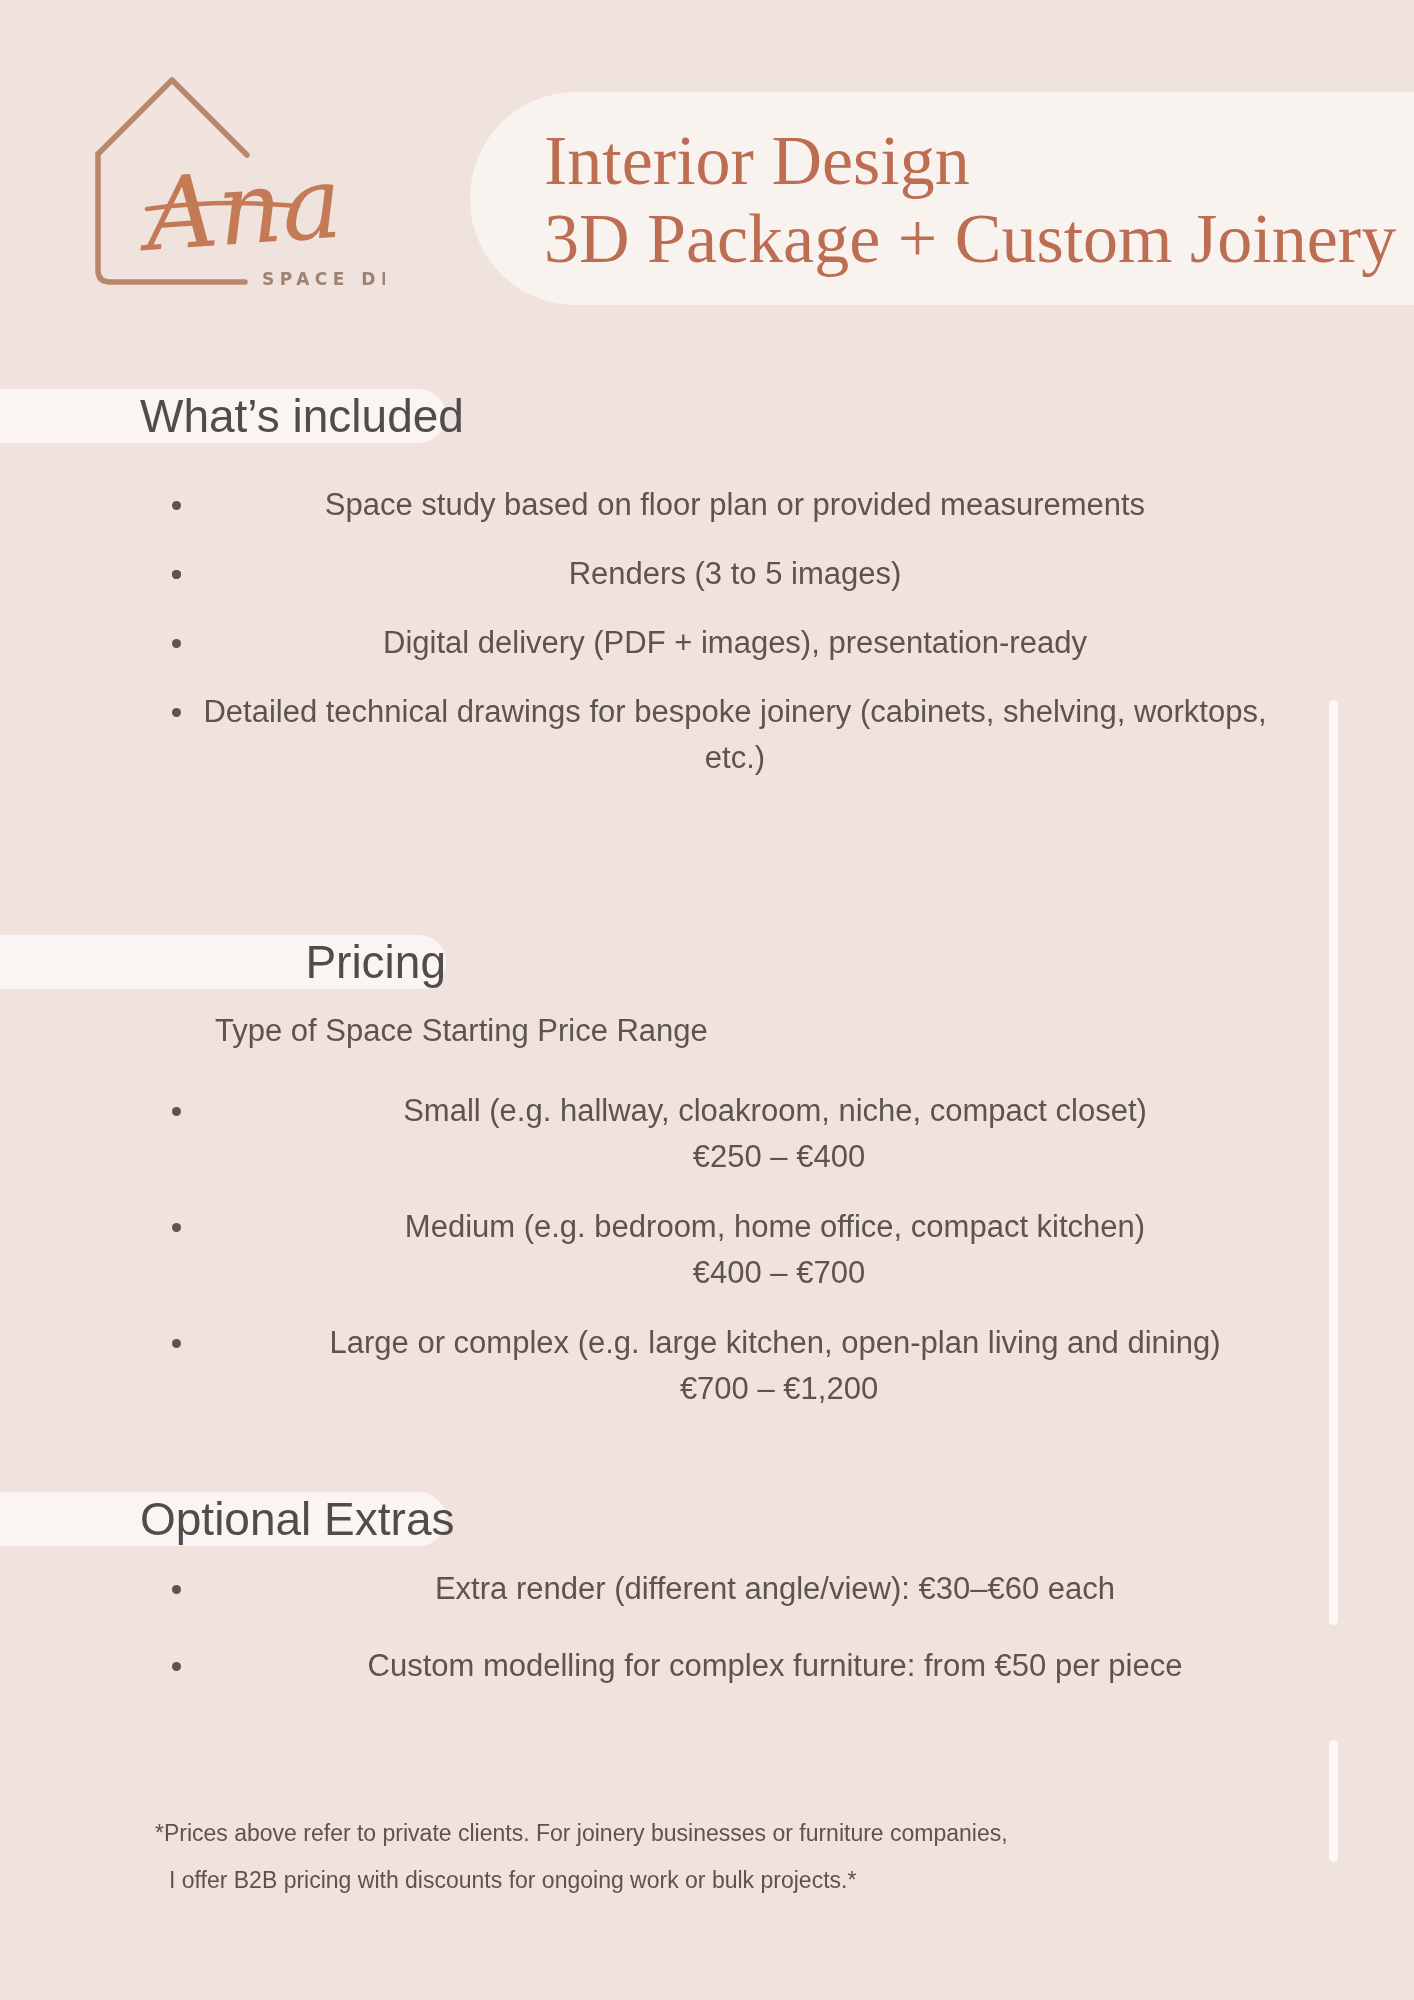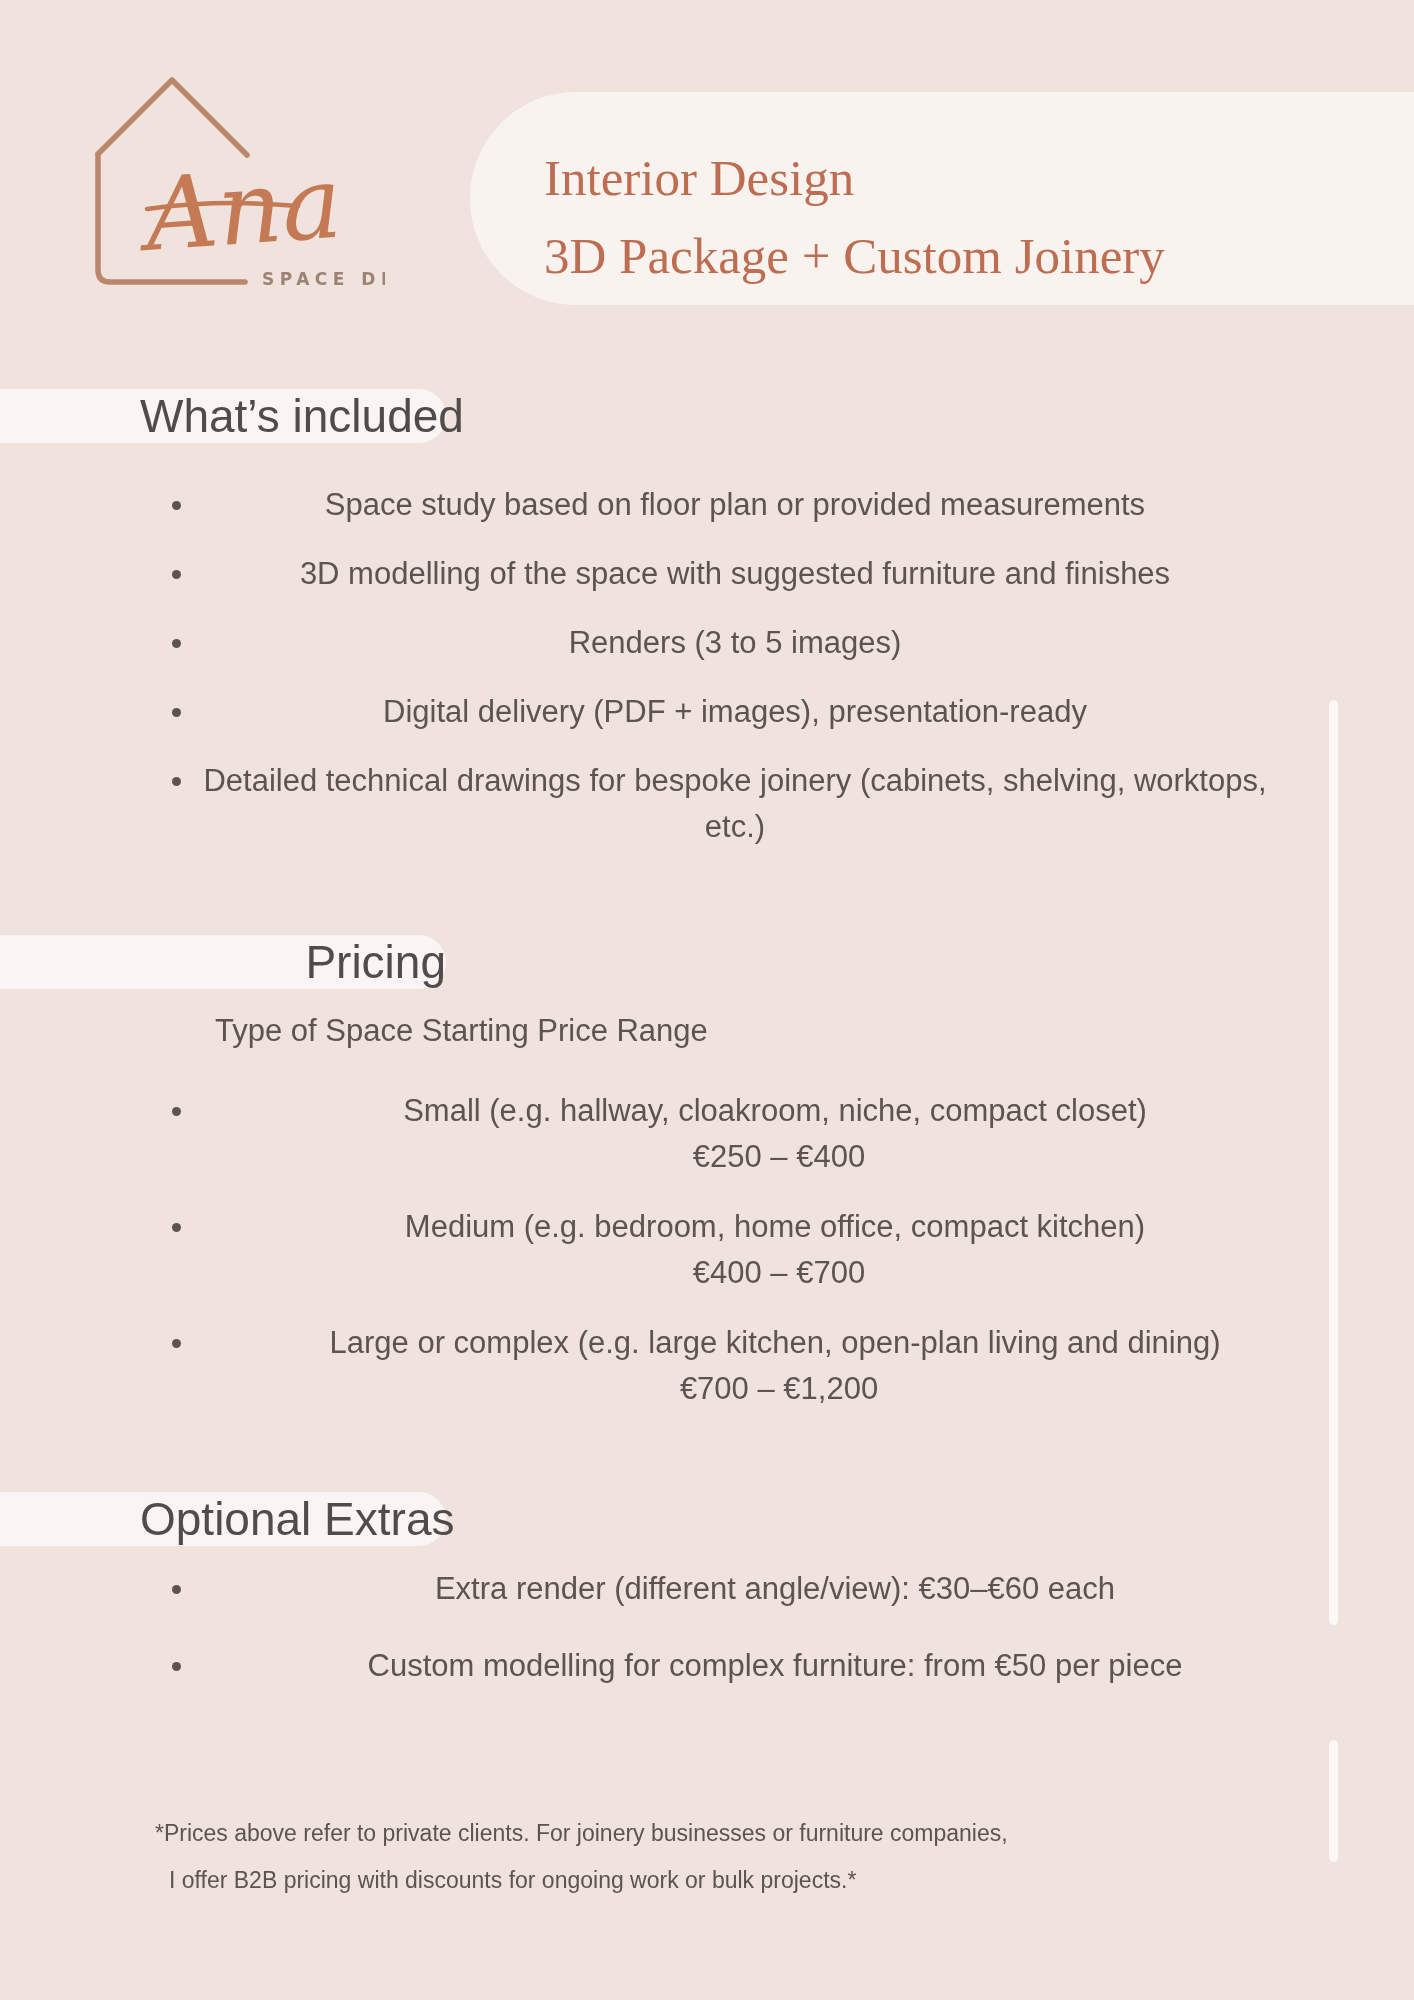--- a/index.html
+++ b/index.html
@@ -8,23 +8,23 @@
     background:#f0e2dd;
     font-family:"Liberation Sans","DejaVu Sans",sans-serif;
     color:#5d5350;
   }
   
   .header-panel{
     position:absolute;left:470px;top:92px;right:0;height:213px;
     background:#f9f3f0;border-radius:106px 0 0 106px;
   }
   .header-title{
-    position:absolute;left:74px;top:47px;
+    position:absolute;left:74px;top:30px;
     font-family:"Liberation Serif","DejaVu Serif",serif;
-    font-size:51px;line-height:78px;color:#bd6e52;font-weight:500;
+    font-size:70px;line-height:78px;color:#bd6e52;font-weight:500;
     white-space:nowrap;
   }
   
   .logo{position:absolute;left:70px;top:52px;width:315px;height:250px;}
   
   .section-pill{
     position:absolute;left:0;height:54px;width:446px;
     background:#faf5f2;border-radius:0 27px 27px 0;
     display:flex;align-items:center;box-sizing:border-box;padding-left:140px;
     font-size:46px;color:#514c4b;white-space:nowrap;
@@ -82,21 +82,20 @@
   <div class="section-pill pill-included">
     <span>What’s included</span>
   </div>
   <ul class="blist list-included">
     <li>
       <span class="dot"></span>
       <span>Space study based on floor plan or provided measurements</span>
     </li>
     <li>
       <span class="dot"></span>
-      <span>3D modelling of the space with suggested furniture and finishes</span>
     </li>
     <li>
       <span class="dot"></span>
       <span>Renders (3 to 5 images)</span>
     </li>
     <li>
       <span class="dot"></span>
       <span>Digital delivery (PDF + images), presentation-ready</span>
     </li>
     <li>

